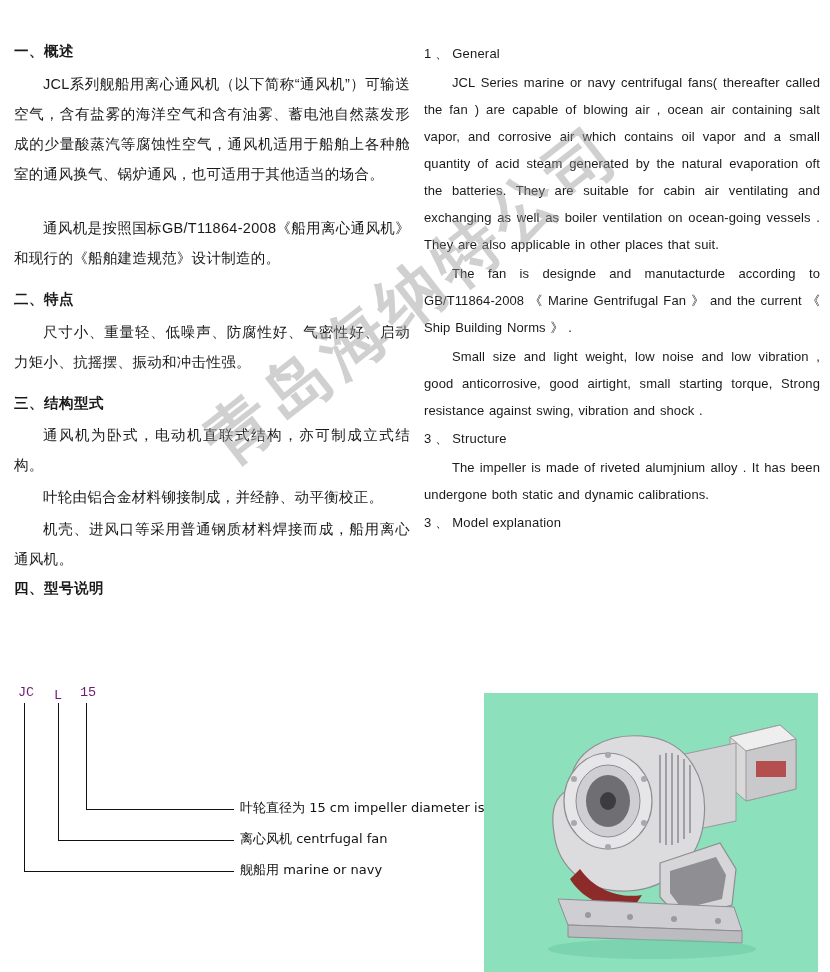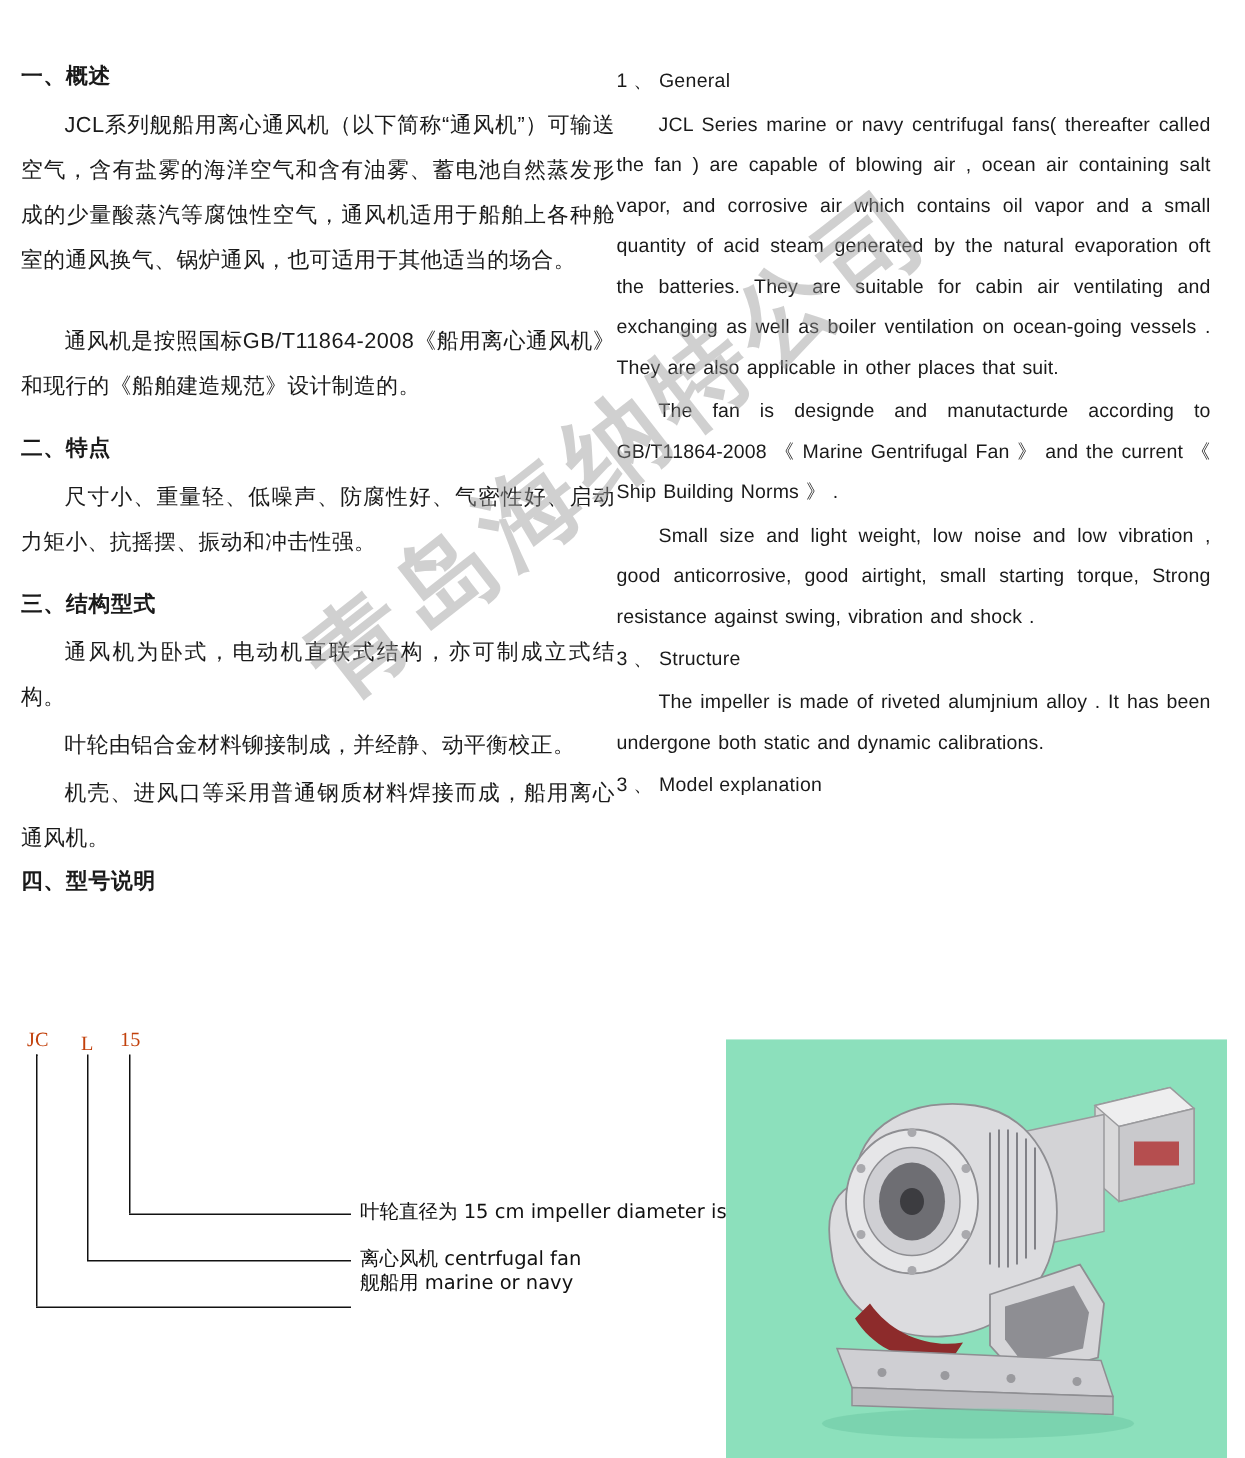--- a/index.html
+++ b/index.html
@@ -19,21 +19,21 @@
     width: 830px; height: 972px; margin-top: 27px;
   }
   
   .col-left {
     position: absolute;
     left: 14px; top: 14px;
     width: 396px;
   }
   .col-right {
     position: absolute;
-    left: 411px; top: 14px;
+    left: 424px; top: 14px;
     width: 396px;
   }
   
   .cn-head {
     font-family: "DejaVu Sans", sans-serif;
     font-size: 14.5px;
     font-weight: 700;
     letter-spacing: 0.5px;
     margin: 0 0 6px 0;
     line-height: 1.5;
@@ -67,23 +67,23 @@
     word-spacing: 1px;
   }
   
   .model-block {
     position: absolute;
     left: 14px; top: 658px;
     width: 410px; height: 210px;
   }
   .ml {
     position: absolute;
-    font-family: Liberation Serif, serif;
+    font-family: Liberation Mono, monospace;
     font-size: 13.5px;
-    color: #c2410c;
+    color: #701a75;
   }
   .ml-jc { left: 4px;  top: 0px; }
   .ml-l  { left: 40px; top: 3px; }
   .ml-15 { left: 66px; top: 0px; }
   .leader {
     position: absolute;
     background: #111;
   }
   .desc {
     position: absolute;
@@ -177,21 +177,21 @@
     <div class="leader" style="left:44px; top:18px; width:1px; height:137px;"></div>
     <div class="leader" style="left:44px; top:155px; width:176px; height:1px;"></div>
 
     <div class="leader" style="left:10px; top:18px; width:1px; height:168px;"></div>
     <div class="leader" style="left:10px; top:186px; width:210px; height:1px;"></div>
 
     <div class="leader" style="left:10px; top:18px; width:1px; height:1px;"></div>
 
     <div class="desc" style="left:226px; top:114px;">叶轮直径为 15 cm impeller diameter is 15cm</div>
     <div class="desc" style="left:226px; top:145px;">离心风机 centrfugal fan</div>
-    <div class="desc" style="left:226px; top:161px;">舰船用 marine or navy</div>
+    <div class="desc" style="left:226px; top:176px;">舰船用 marine or navy</div>
   </div>
 
   <div class="photo">
     <svg width="334" height="292" viewBox="0 0 334 292">
       <rect x="0" y="0" width="334" height="292" fill="#8ce0bc"></rect>
 
       <g>
         <path d="M246 44 L296 32 L312 46 L312 96 L262 108 L246 94 Z" fill="#d9d9da" stroke="#9a9a9d" stroke-width="1"></path>
         <path d="M246 44 L296 32 L312 46 L262 58 Z" fill="#eeeeef" stroke="#9a9a9d" stroke-width="1"></path>
         <path d="M262 58 L312 46 L312 96 L262 108 Z" fill="#c9c9cc" stroke="#9a9a9d" stroke-width="1"></path>

